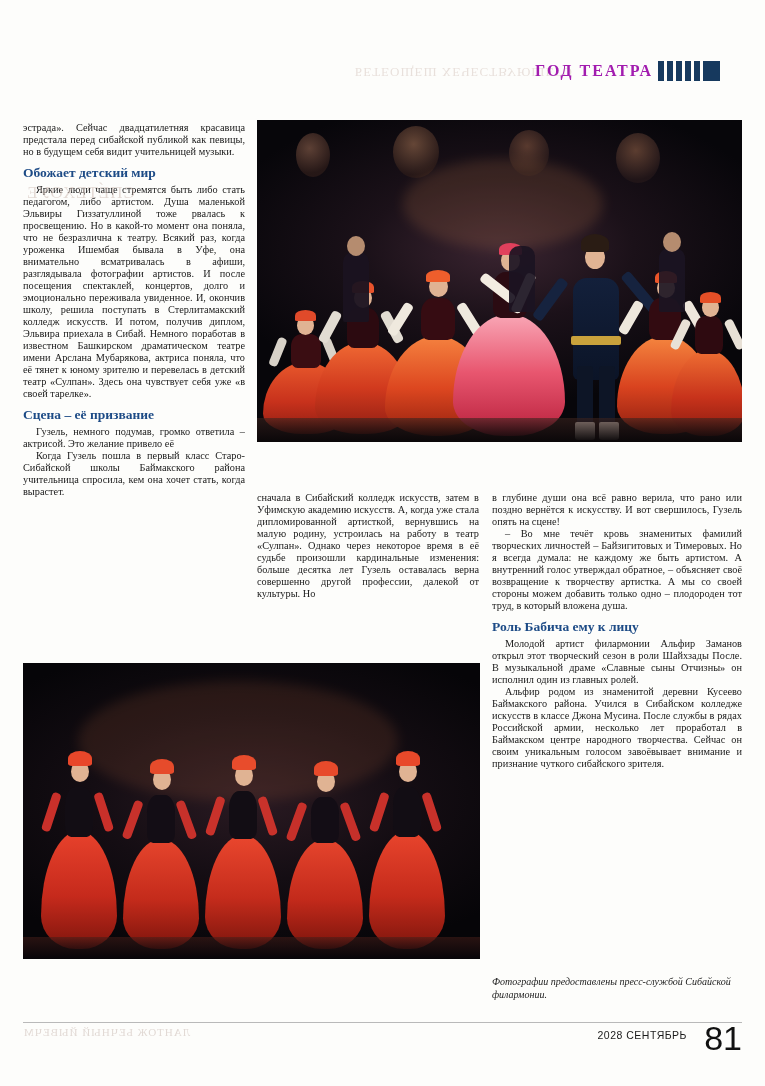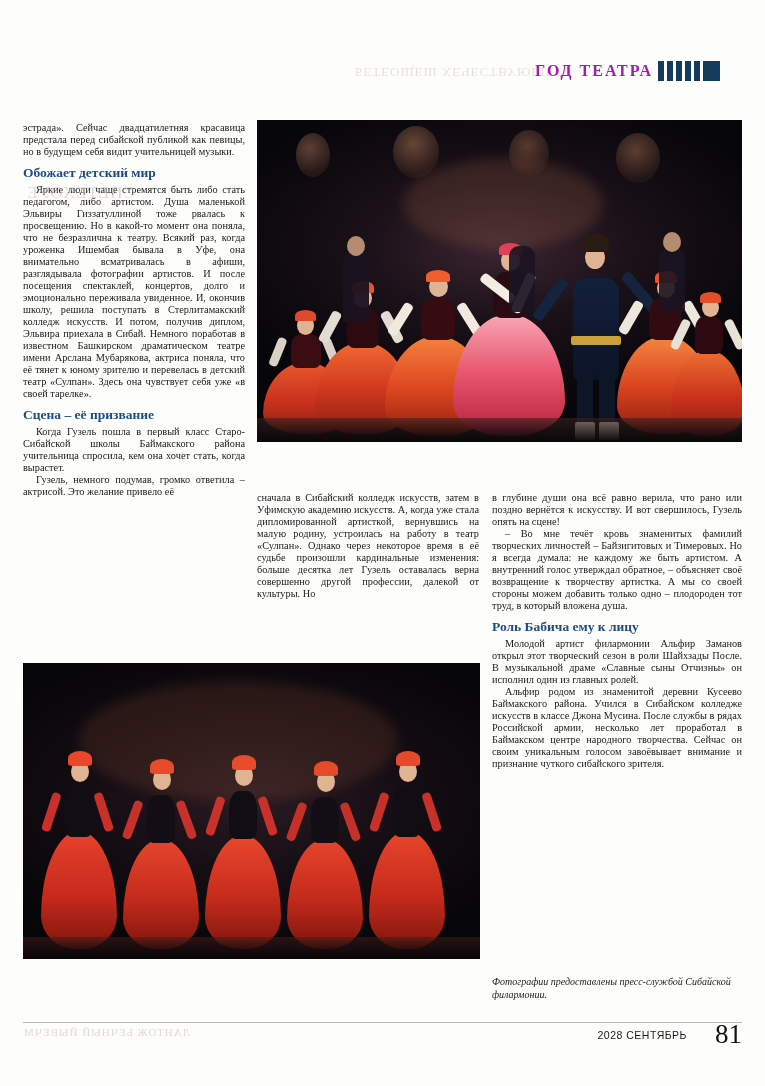--- a/index.html
+++ b/index.html
@@ -184,22 +184,22 @@
     right: 78px;
     font-family: "Liberation Sans", sans-serif;
     font-size: 10.5px;
     letter-spacing: .5px;
     color: #1a1a1a;
   }
   .footer-page {
     position: absolute;
     top: 1019px;
     right: 23px;
-    font-family: Liberation Serif, serif;
-    font-size: 27px;
+    font-family: Liberation Sans, sans-serif;
+    font-size: 34px;
     color: #111;
   }
   .footer-ghost {
     position: absolute;
     top: 1026px;
     left: 23px;
     font-family: "Liberation Serif", serif;
     font-size: 11px;
     letter-spacing: 1px;
     color: #cbbcb5;
@@ -318,22 +318,22 @@
 
     <div style="position:absolute;left:0;bottom:0;width:100%;height:24px;background:linear-gradient(180deg,rgba(60,35,30,.6),#0a0709);"></div>
   </div>
 
 
   <div class="col" style="left:23px; top:122px; width:222px;">
     <p class="noindent">эстрада». Сейчас двадцатилетняя красавица предстала перед сибайской публикой как певицы, но в будущем себя видит учительницей музыки.</p>
     <div class="sec-head">Обожает детский мир</div>
     <p>Яркие люди чаще стремятся быть либо стать педагогом, либо артистом. Душа маленькой Эльвиры Гиззатуллиной тоже рвалась к просвещению. Но в какой-то момент она поняла, что не безразлична к театру. Всякий раз, когда уроженка Ишембая бывала в Уфе, она внимательно всматривалась в афиши, разглядывала фотографии артистов. И после посещения спектаклей, концертов, долго и эмоционально переживала увиденное. И, окончив школу, решила поступать в Стерлитамакский колледж искусств. И потом, получив диплом, Эльвира приехала в Сибай. Немного поработав в известном Башкирском драматическом театре имени Арслана Мубарякова, актриса поняла, что её тянет к юному зрителю и перевелась в детский театр «Сулпан». Здесь она чувствует себя уже «в своей тарелке».</p>
     <div class="sec-head">Сцена – её призвание</div>
+    <p>Гузель, немного подумав, громко ответила – актрисой. Это желание привело её</p>
     <p>Когда Гузель пошла в первый класс Старо-Сибайской школы Баймакского района учительница спросила, кем она хочет стать, когда вырастет.</p>
-    <p>Гузель, немного подумав, громко ответила – актрисой. Это желание привело её</p>
   </div>
 
   <div class="ghost" style="left:26px; top:183px; font-size:17px; letter-spacing:1px;">СПЕ́ТЕХОУЕ</div>
 
   <div class="col" style="left:257px; top:492px; width:222px;">
     <p class="noindent">сначала в Сибайский колледж искусств, затем в Уфимскую академию искусств. А, когда уже стала дипломированной артисткой, вернувшись на малую родину, устроилась на работу в театр «Сулпан». Однако через некоторое время в её судьбе произошли кардинальные изменения: больше десятка лет Гузель оставалась верна совершенно другой профессии, далекой от культуры. Но</p>
   </div>
 
   <div class="col" style="left:492px; top:492px; width:250px;">
     <p class="noindent">в глубине души она всё равно верила, что рано или поздно вернётся к искусству. И вот свершилось, Гузель опять на сцене!</p>

